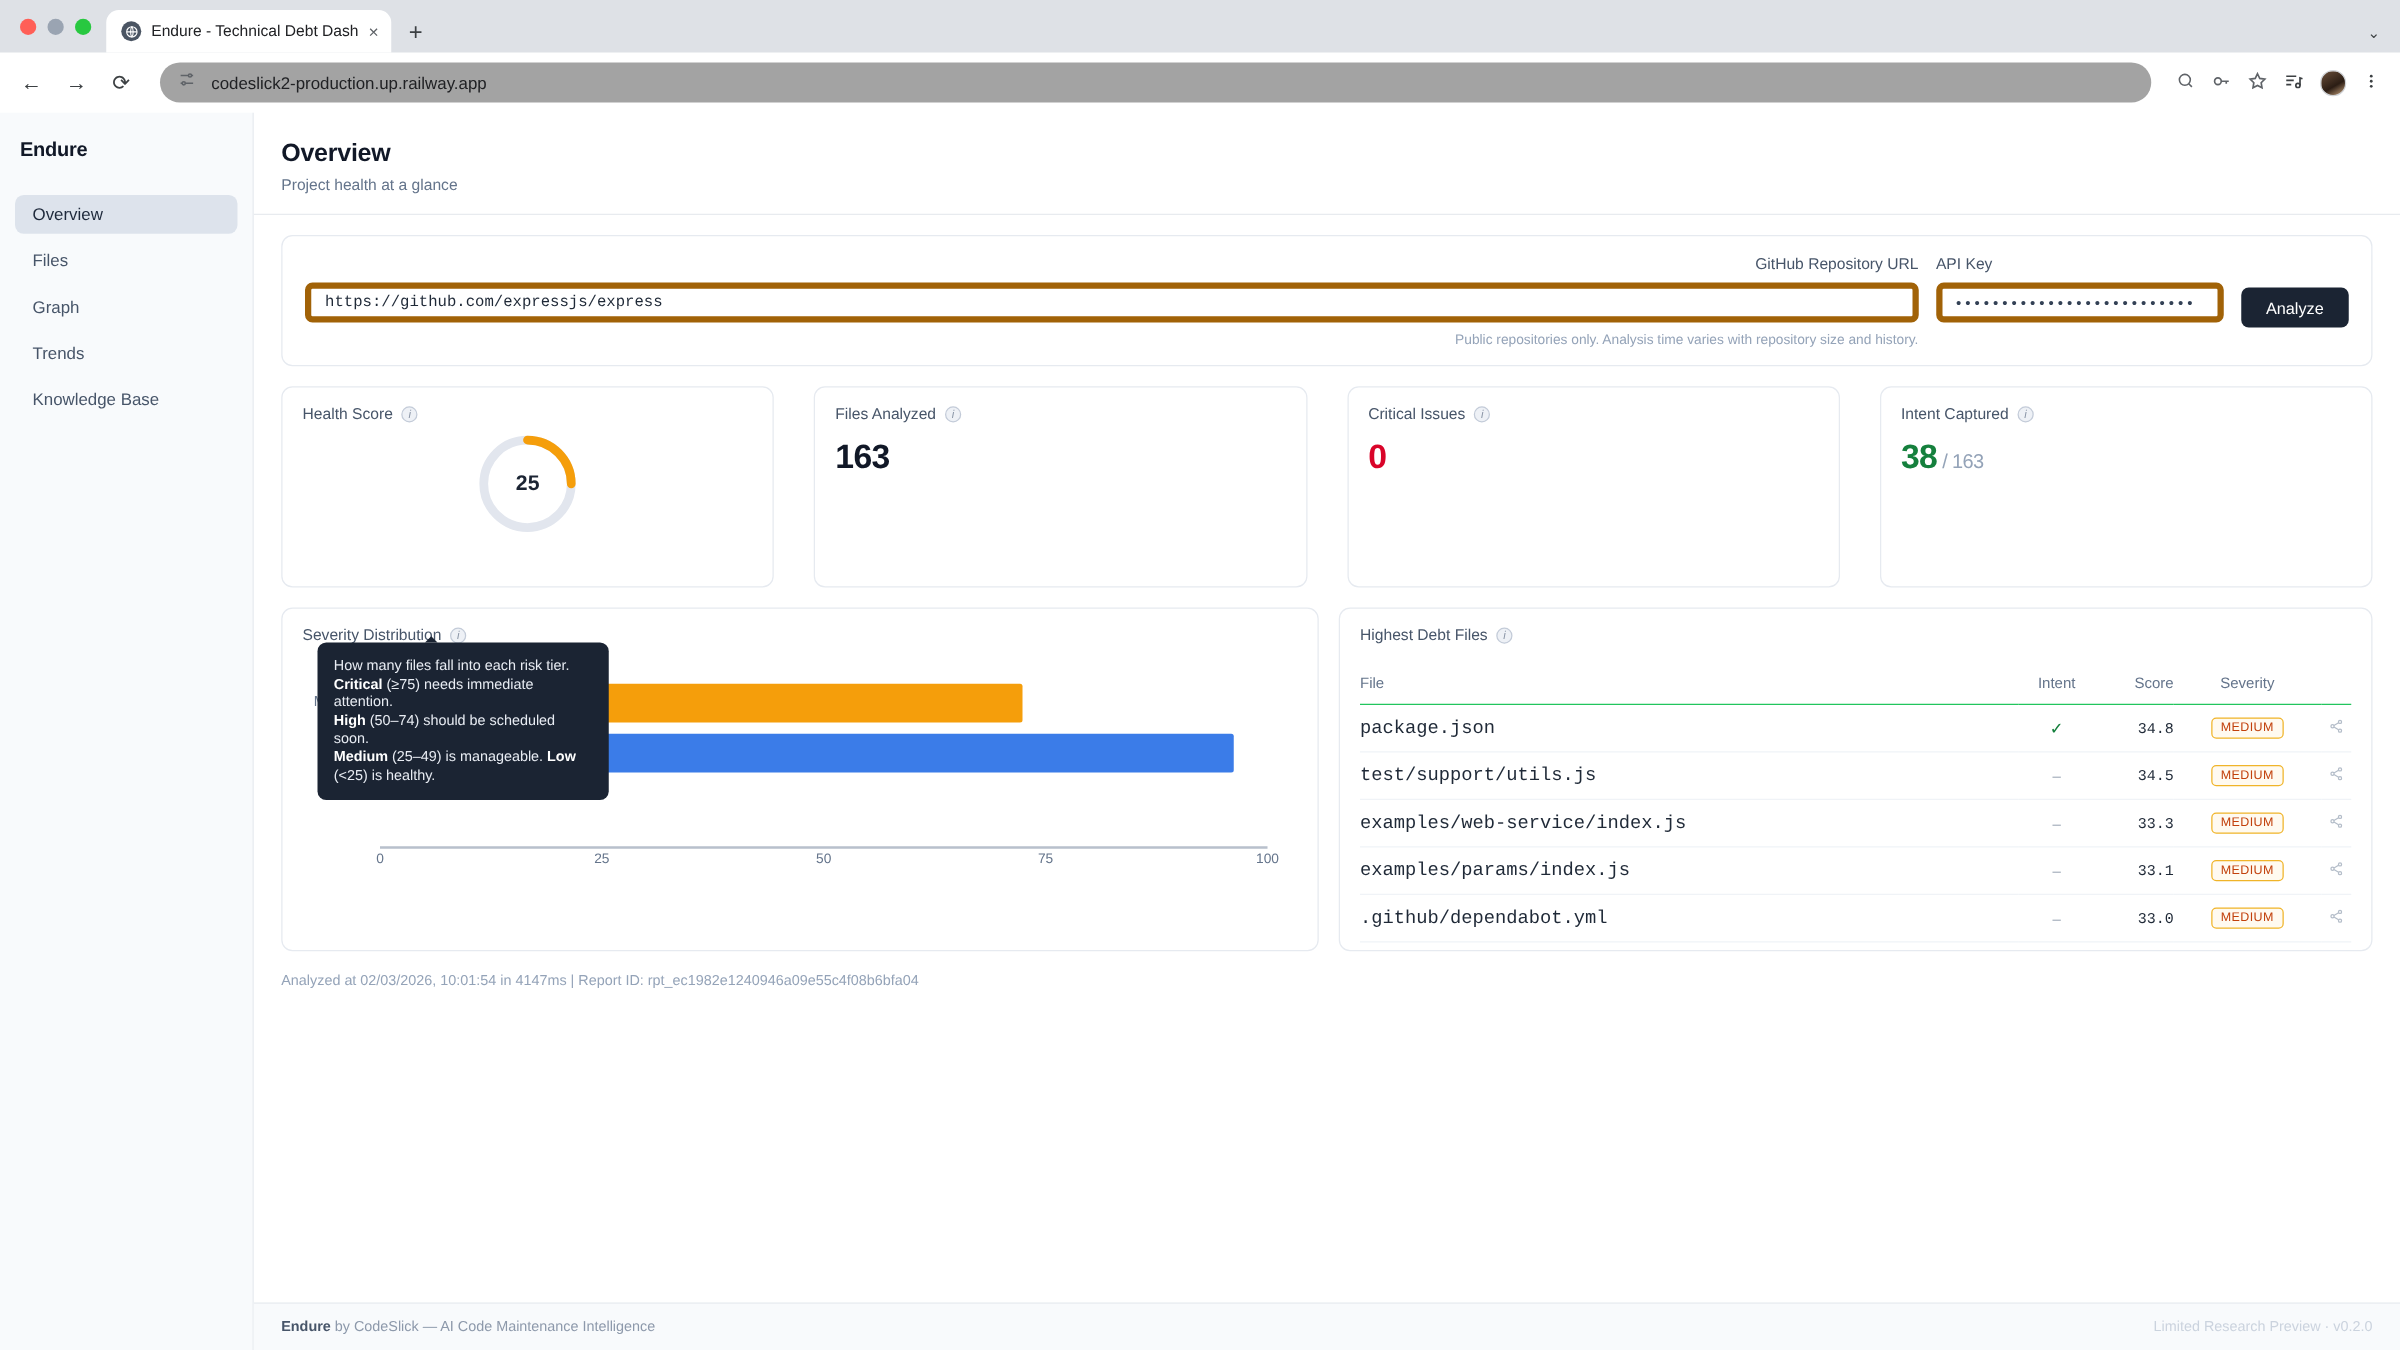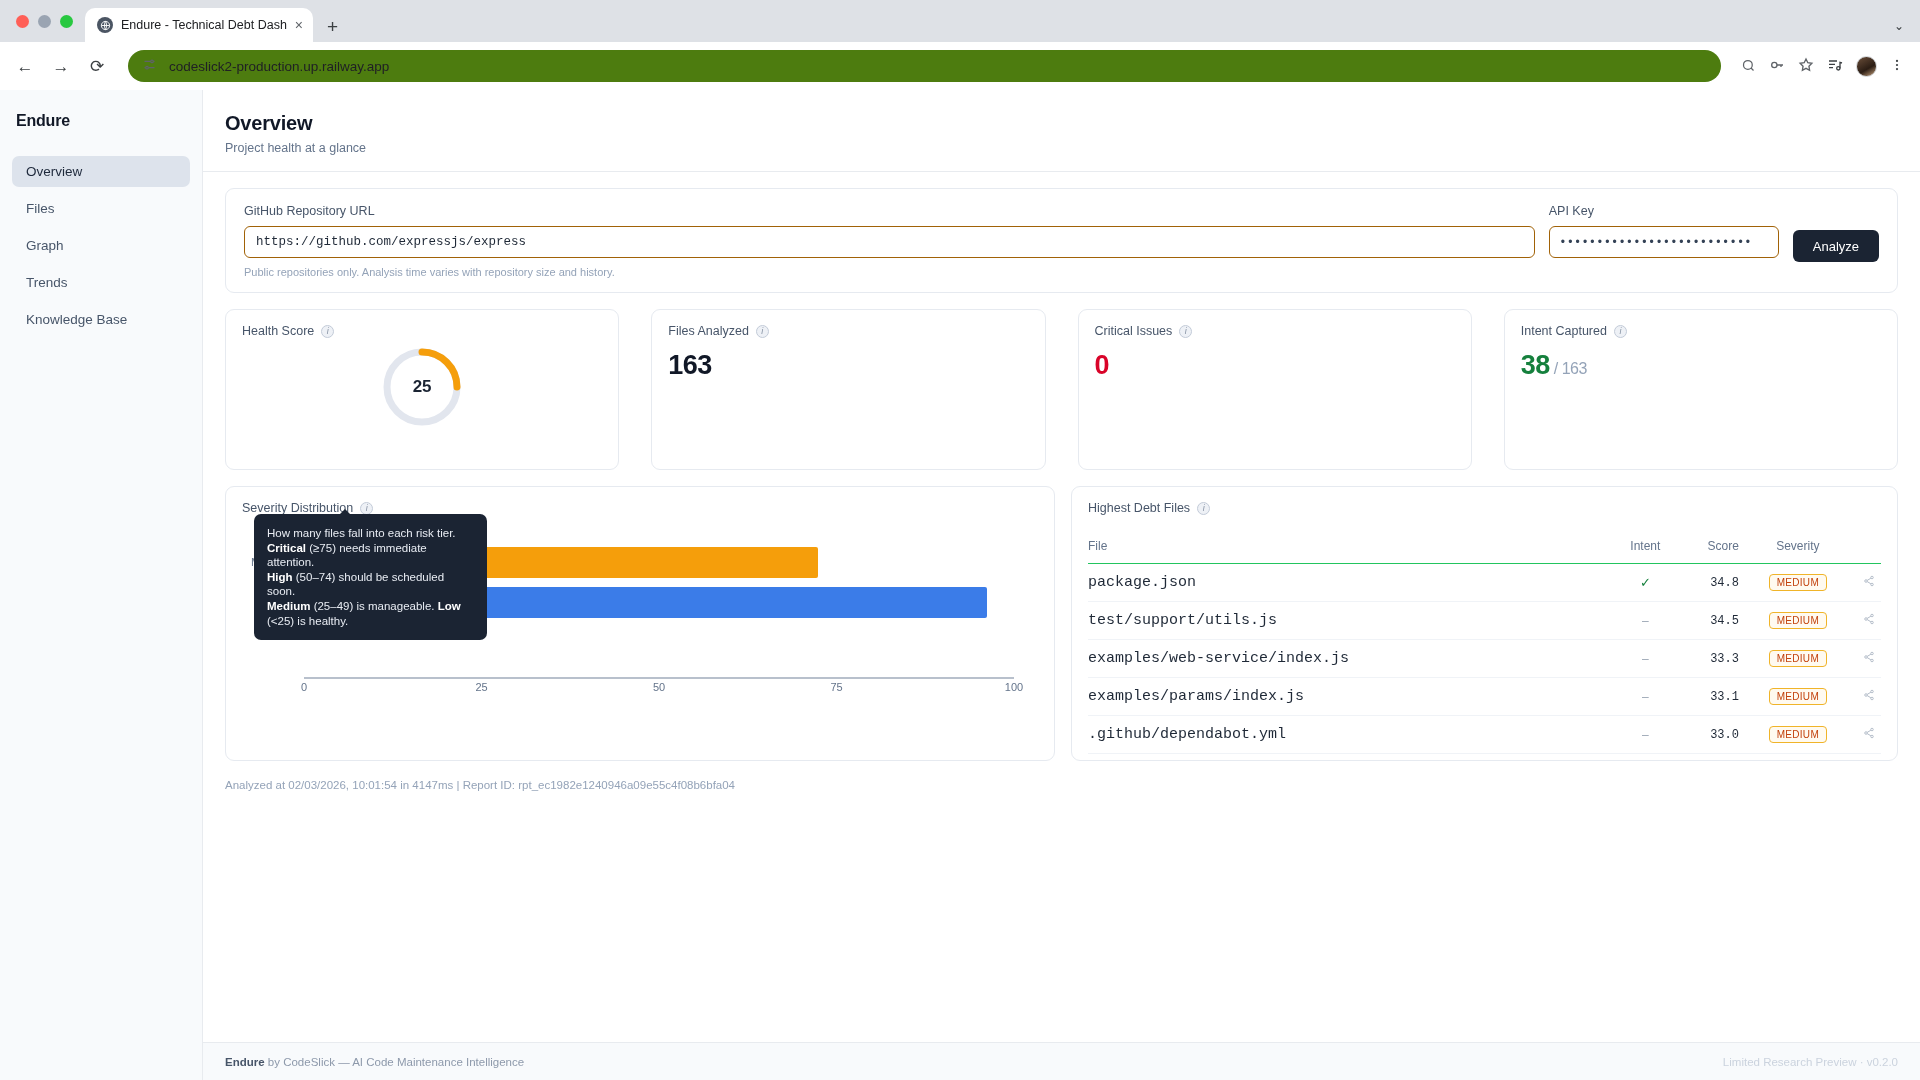--- a/index.html
+++ b/index.html
@@ -36,21 +36,21 @@
   .tab-close { font-size: 14px; color: #5f6368; line-height: 1; cursor: pointer; }
   .newtab { font-size: 19px; color: #3c4043; margin: 0 0 6px 14px; line-height: 1; cursor: pointer; }
   .chev-down { position: absolute; right: 16px; bottom: 9px; color: #3c4043; font-size: 12px; }
 
   .toolbar {
     height: 48px; background: #ffffff; display: flex; align-items: center;
     padding: 0 14px; gap: 14px; flex: 0 0 48px;
   }
   .nav-ico { color: #3c4043; font-size: 17px; line-height: 1; cursor: pointer; width: 22px; text-align: center; }
   .omnibox {
-    flex: 1; height: 32px; background: #4d7c0f; border-radius: 16px;
+    flex: 1; height: 32px; background: #a3a3a3; border-radius: 16px;
     display: flex; align-items: center; padding: 16px 14px; gap: 12px; margin: 0 6px;
   }
   .omnibox .url { font-size: 13.5px; color: #202124; }
   .tb-right { display: flex; align-items: center; gap: 13px; padding-right: 2px; }
   .tb-ico { color: #5f6368; font-size: 15px; cursor: pointer; line-height: 1; }
   .avatar {
     width: 21px; height: 21px; border-radius: 50%;
     background: linear-gradient(150deg,#6b4f3a,#2b1d14 60%,#caa47e);
     border: 1px solid #d0d3d7; cursor: pointer;
   }
@@ -74,25 +74,25 @@
   .page-head { padding: 22px 28px 16px 22px; border-bottom: 1px solid #e8ebef; }
   .page-title { font-size: 20px; font-weight: bold; color: #111827; letter-spacing: -0.2px; }
   .page-sub { font-size: 12.5px; color: #64748b; margin-top: 6px; }
 
   .body-area { flex: 1; padding: 16px 22px 0 22px; overflow: hidden; }
 
   .card { border: 1px solid #e6eaf0; border-radius: 9px; background: #fff; }
 
   
   .analyze-panel { padding: 15px 18px 14px 18px; display: flex; gap: 14px; align-items: flex-start; margin-bottom: 16px; }
-  .field-url { flex: 1; min-width: 0; }
+  .field-url { flex: 1; min-width: 0; text-align: right; }
   .field-key { width: 230px; flex: 0 0 230px; }
   .fld-label { font-size: 12.5px; color: #475569; margin-bottom: 8px; display: block; }
   .txtinput {
-    width: 100%; height: 32px; border: 1px solid #a16207; border-radius: 6px;
+    width: 100%; height: 32px; border: 5px solid #a16207; border-radius: 6px;
     padding: 0 11px; font-family: "Liberation Mono", monospace; font-size: 12.5px;
     color: #1f2937; background: #fff; display: flex; align-items: center;
   }
   .helper { font-size: 11px; color: #94a3b8; margin-top: 8px; }
   .dots { letter-spacing: 3.2px; color: #334155; font-size: 12px; font-family: "Liberation Sans", sans-serif; }
   .btn-analyze {
     height: 32px; padding: 0 20px; background: #1b2433; color: #fff;
     border: none; border-radius: 6px; font-size: 13px; cursor: pointer;
     margin-top: 26px; font-family: "Liberation Sans", sans-serif;
   }

